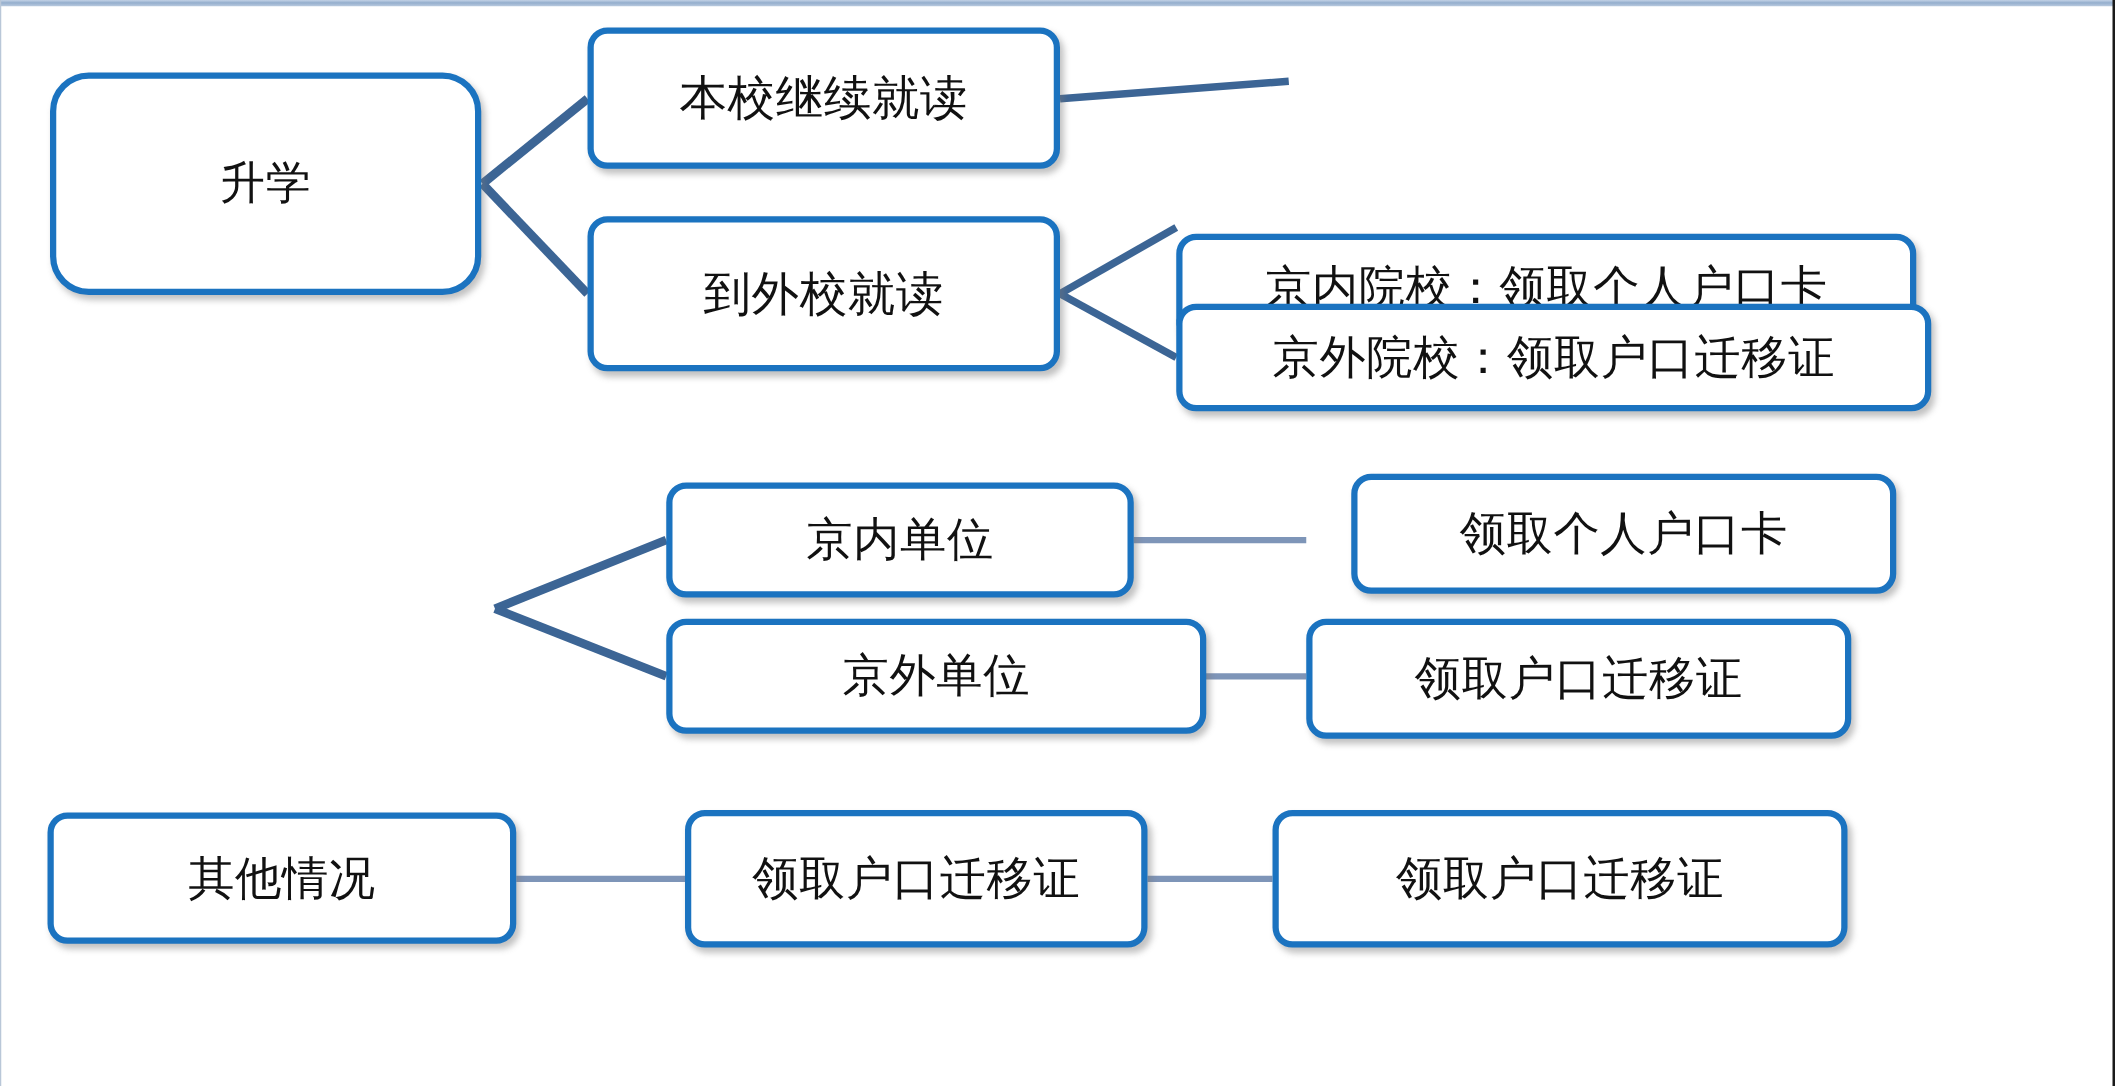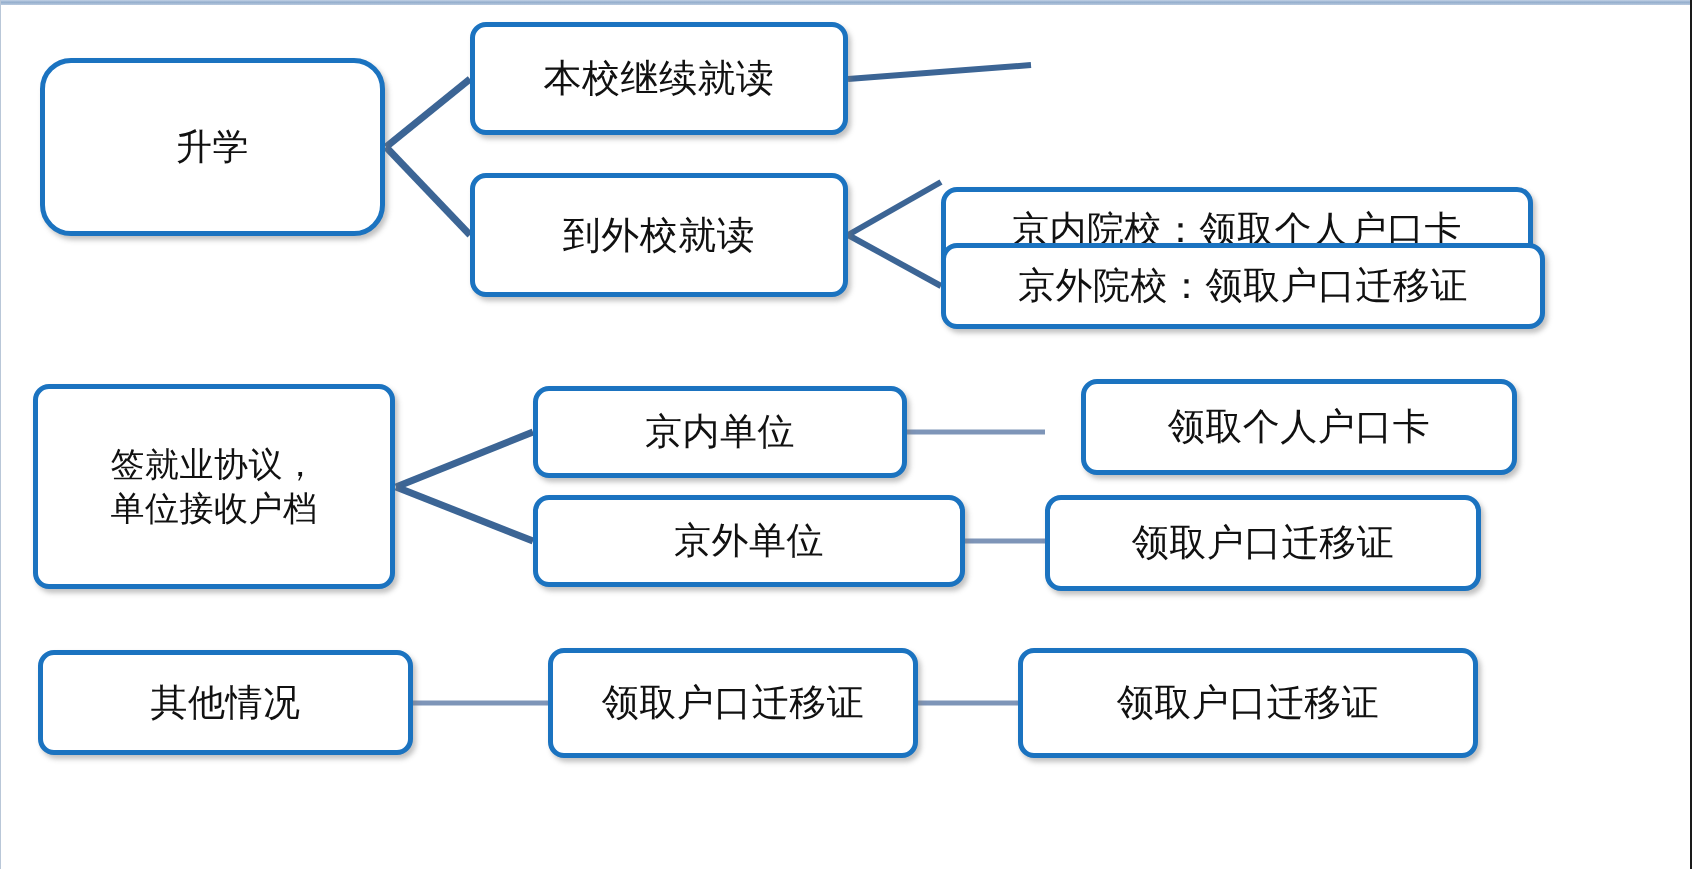--- a/index.html
+++ b/index.html
@@ -130,24 +130,20 @@
 
 
   <div class="node" id="n-jingnei-yx">
     <span class="label">京内院校：领取个人户口卡</span>
   </div>
 
   <div class="node" id="n-jingwai-yx">
     <span class="label">京外院校：领取户口迁移证</span>
   </div>
 
-  <div class="node" id="n-qianjiuye">
-    <span class="label">签就业协议，
-单位接收户档</span>
-  </div>
 
   <div class="node" id="n-jingnei-dw">
     <span class="label">京内单位</span>
   </div>
 
   <div class="node" id="n-jingwai-dw">
     <span class="label">京外单位</span>
   </div>
 
   <div class="node" id="n-card-1">

